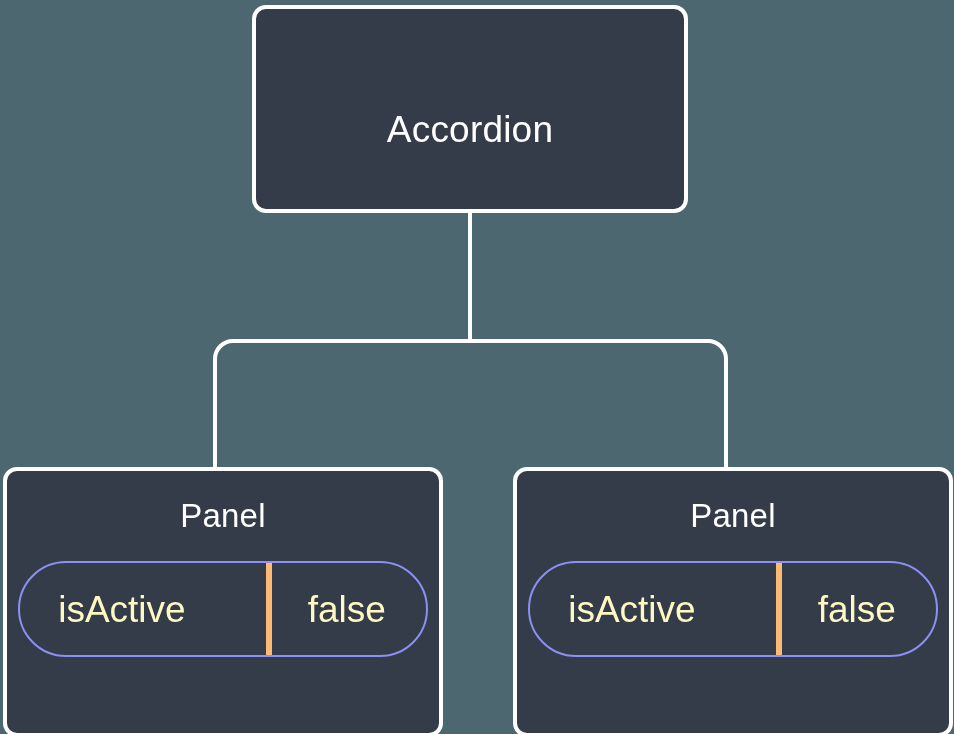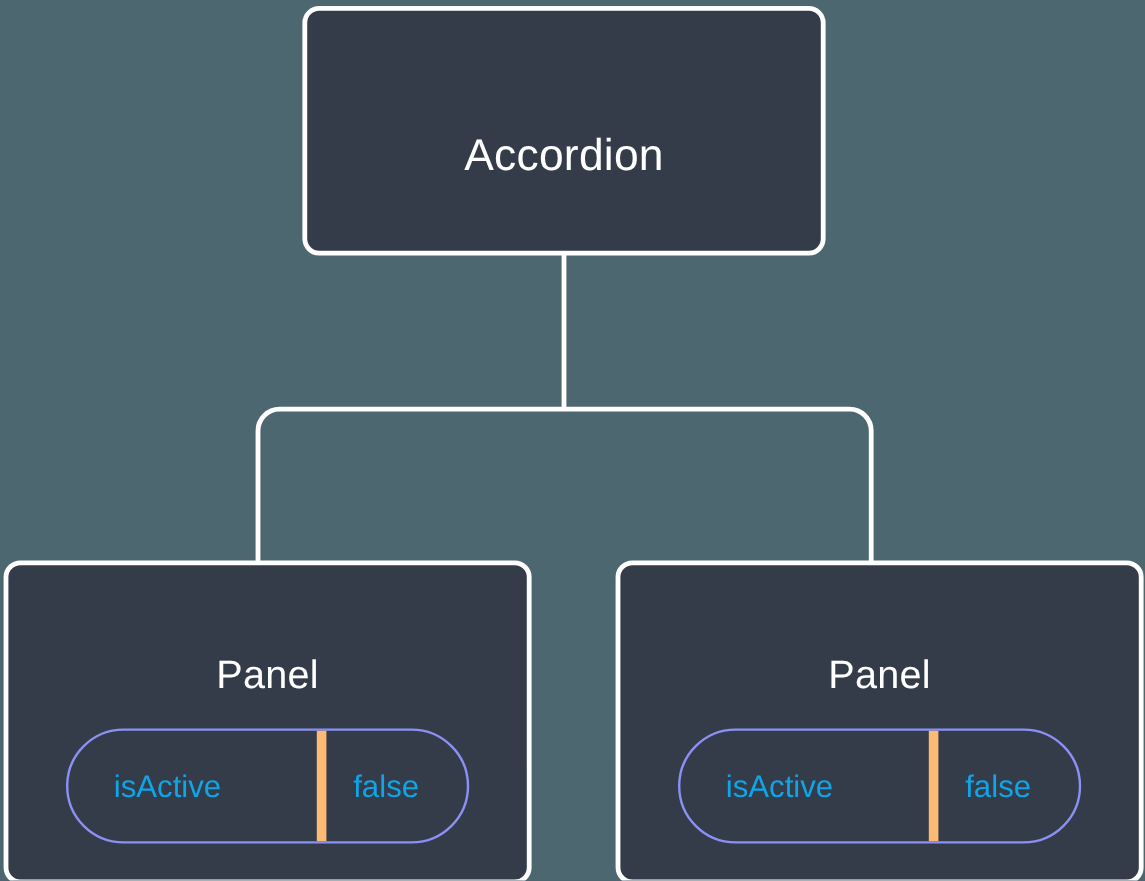--- a/index.html
+++ b/index.html
@@ -55,50 +55,50 @@
   .node-title {
     color: #ffffff;
     font-size: 36px;
     font-weight: 400;
     letter-spacing: 0.2px;
     line-height: 1;
     white-space: nowrap;
     margin-top: 40px;
   }
   .node-root .node-title { font-size: 37px; }
-  .node-panel .node-title { margin-top: 74px; font-size: 33px; }
+  .node-panel .node-title { margin-top: 28px; font-size: 33px; }
 
   
   .pill {
     margin-top: 29px;
     height: 96px;
     display: flex;
     align-items: stretch;
     border: 2px solid #8b90f5;
     border-radius: 48px;
     box-sizing: border-box;
     background: transparent;
   }
   .pill-key, .pill-val {
     display: flex;
     align-items: center;
     justify-content: center;
-    color: #0ea5e9;
-    font-size: 26px;
+    color: #fef9c3;
+    font-size: 37px;
     font-weight: 400;
     line-height: 1;
     white-space: nowrap;
     box-sizing: border-box;
   }
   .pill-key {
     padding: 0 32px 0 38px;
   }
   .pill-val {
-    padding: 0 40px 0 22px;
-    border-left: 8px solid #fdba74;
+    padding: 0 40px 0 36px;
+    border-left: 6px solid #fdba74;
     margin-left: 48px;
   }
 </style>
 </head>
 <body>
 
 <div id="stage">
 
   <svg id="edges" viewBox="0 0 954 734" width="954" height="734" aria-hidden="true">
 

